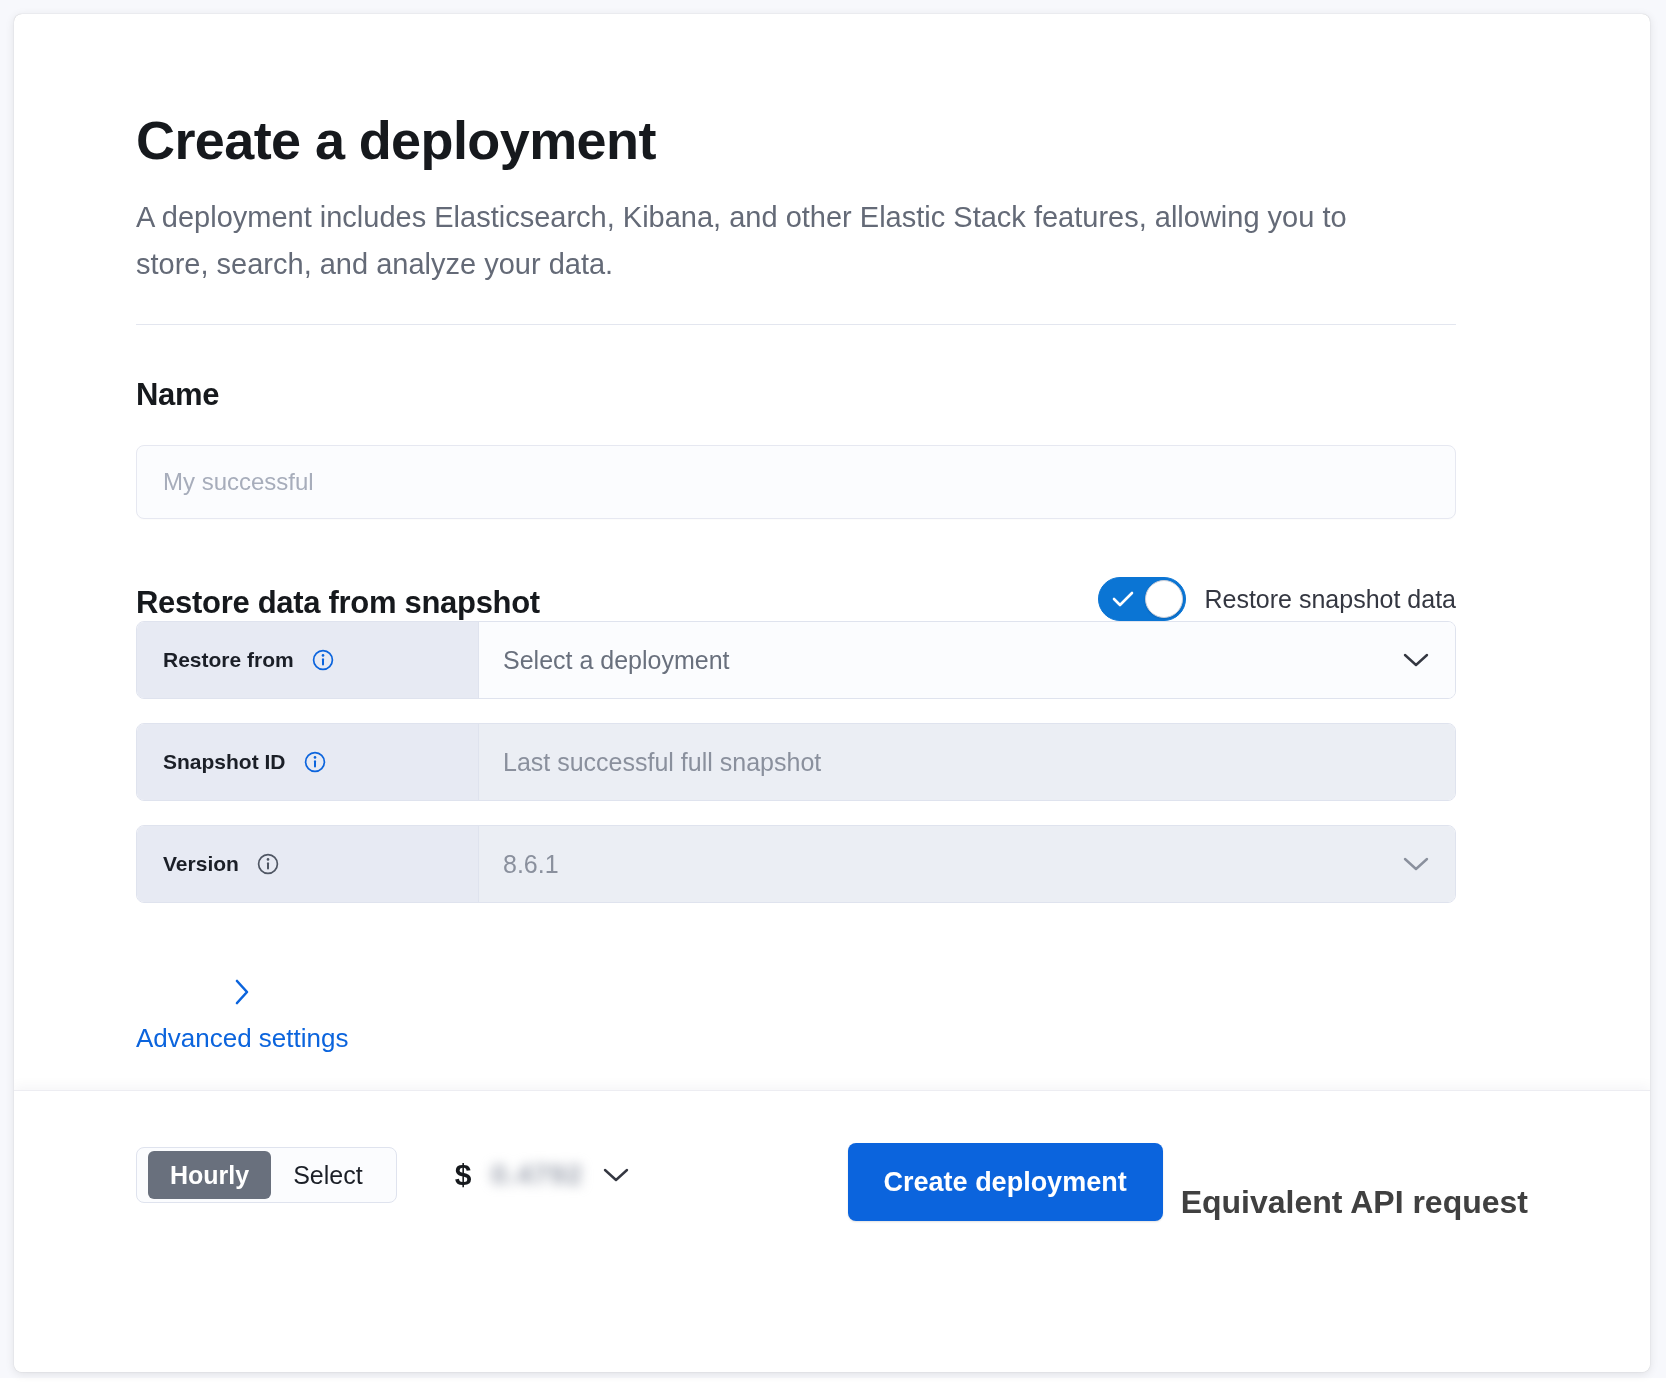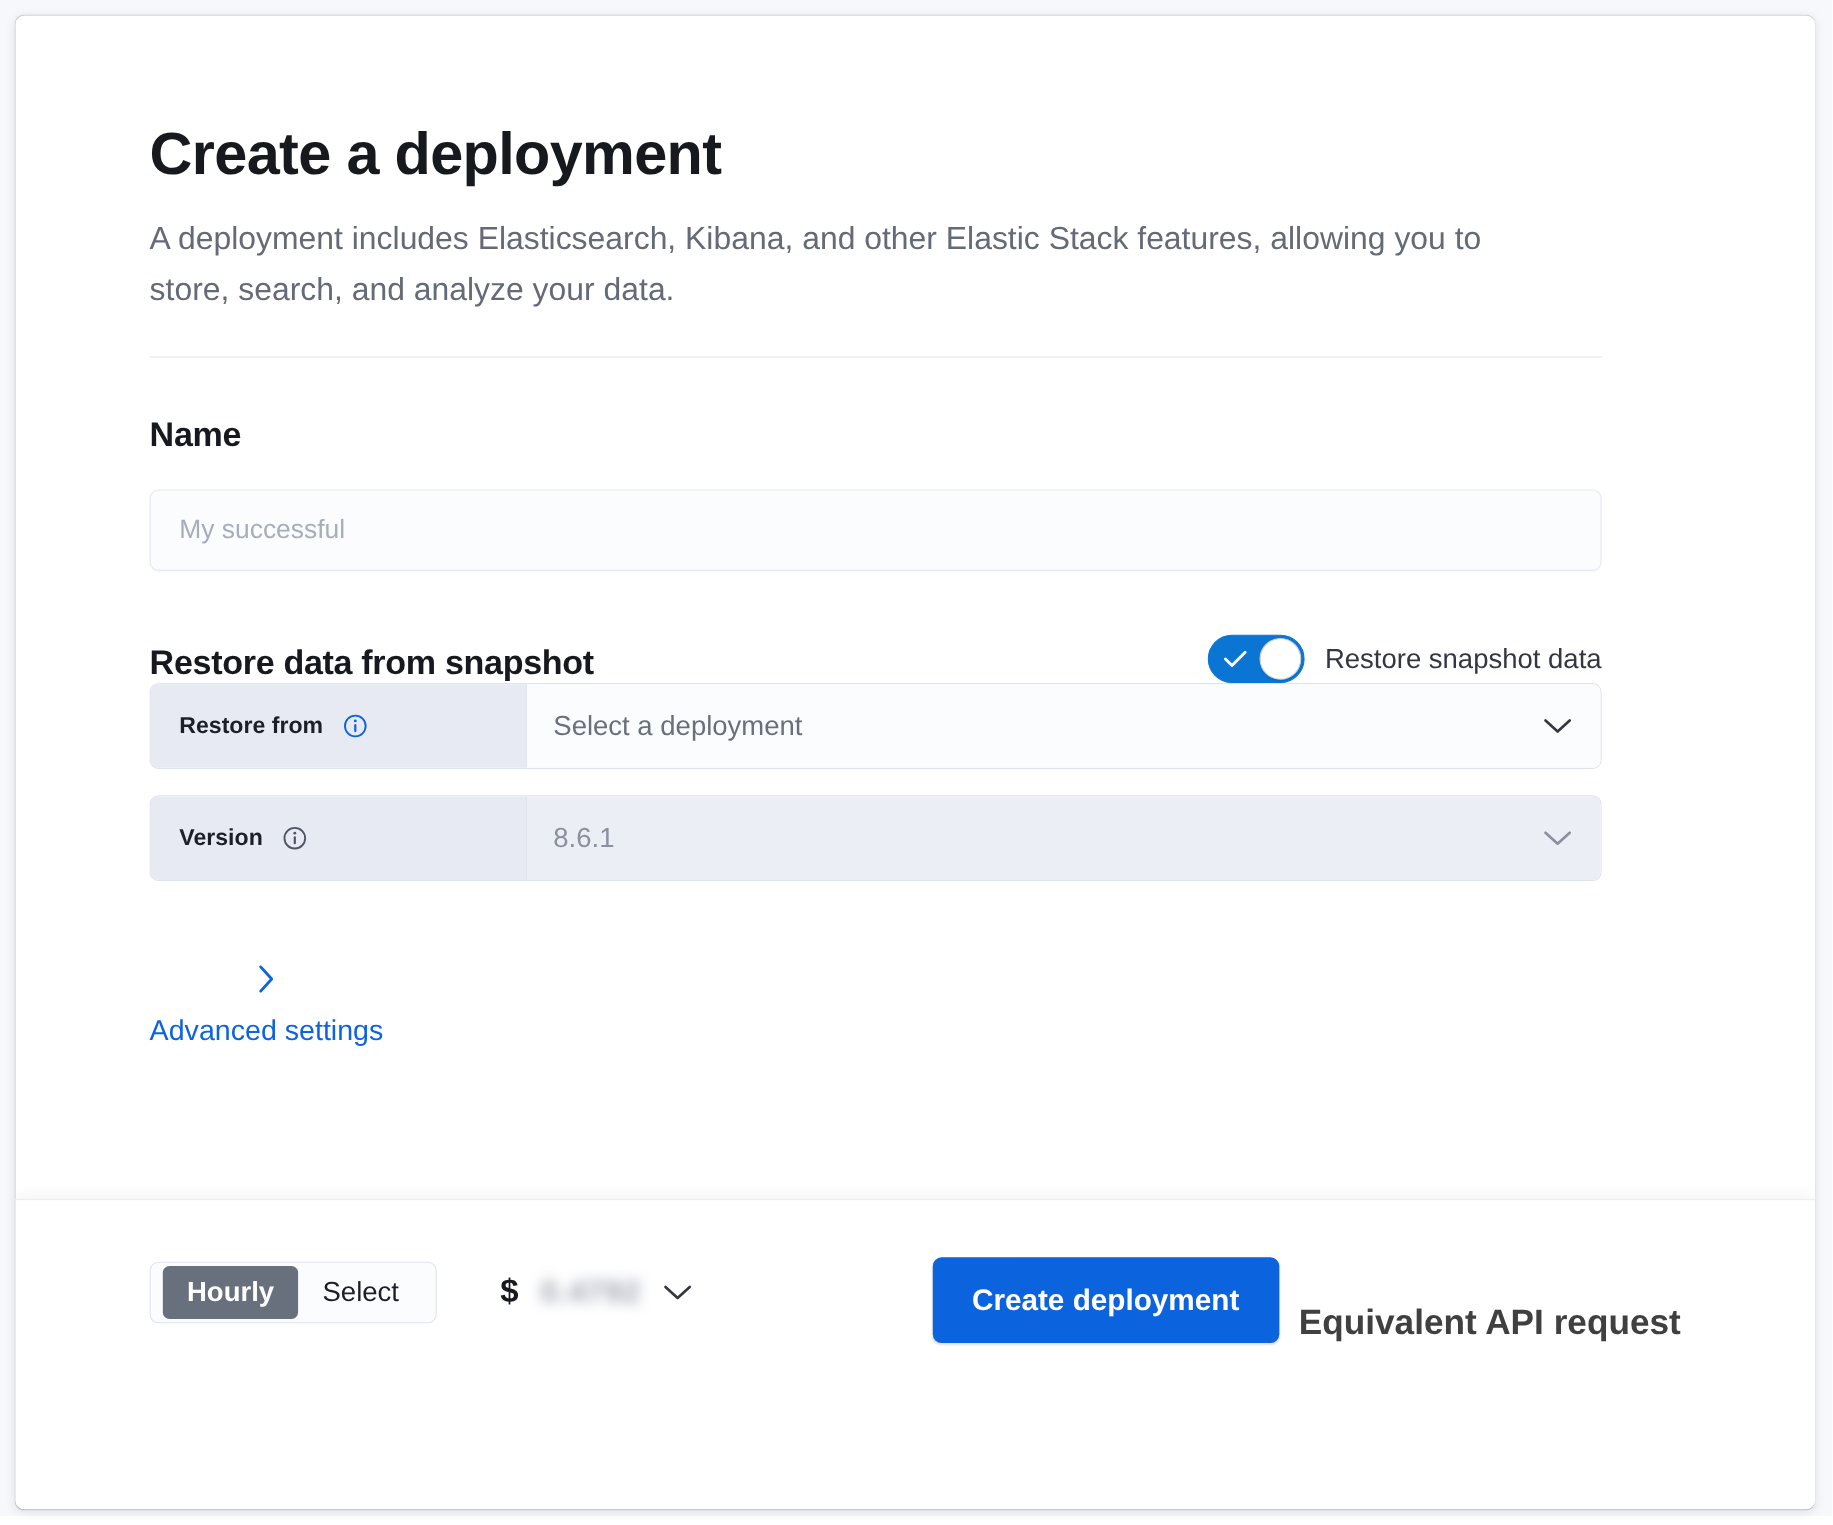--- a/index.html
+++ b/index.html
@@ -359,20 +359,33 @@
               </svg>
             </div>
             <div class="row-field">
               <span class="value">Select a deployment</span>
               <svg class="chev" viewBox="0 0 26 16">
                 <path d="M2 3 L13 13 L24 3" fill="none" stroke="#343741" stroke-width="2.4" stroke-linecap="round" stroke-linejoin="round"></path>
               </svg>
             </div>
           </div>
 
+          <div class="form-row">
+            <div class="row-label">
+              <span class="lbl">Snapshot ID</span>
+              <svg class="info-icon" viewBox="0 0 22 22">
+                <circle cx="11" cy="11" r="9.4" fill="none" stroke="#0b64dd" stroke-width="1.7"></circle>
+                <circle cx="11" cy="6.4" r="1.3" fill="#0b64dd"></circle>
+                <rect x="10" y="9.2" width="2" height="7.4" rx="1" fill="#0b64dd"></rect>
+              </svg>
+            </div>
+            <div class="row-field disabled">
+              <span class="value muted">Last successful full snapshot</span>
+            </div>
+          </div>
 
           <div class="form-row">
             <div class="row-label">
               <span class="lbl">Version</span>
               <svg class="info-icon" viewBox="0 0 22 22">
                 <circle cx="11" cy="11" r="9.4" fill="none" stroke="#4f5663" stroke-width="1.7"></circle>
                 <circle cx="11" cy="6.4" r="1.3" fill="#4f5663"></circle>
                 <rect x="10" y="9.2" width="2" height="7.4" rx="1" fill="#4f5663"></rect>
               </svg>
             </div>

